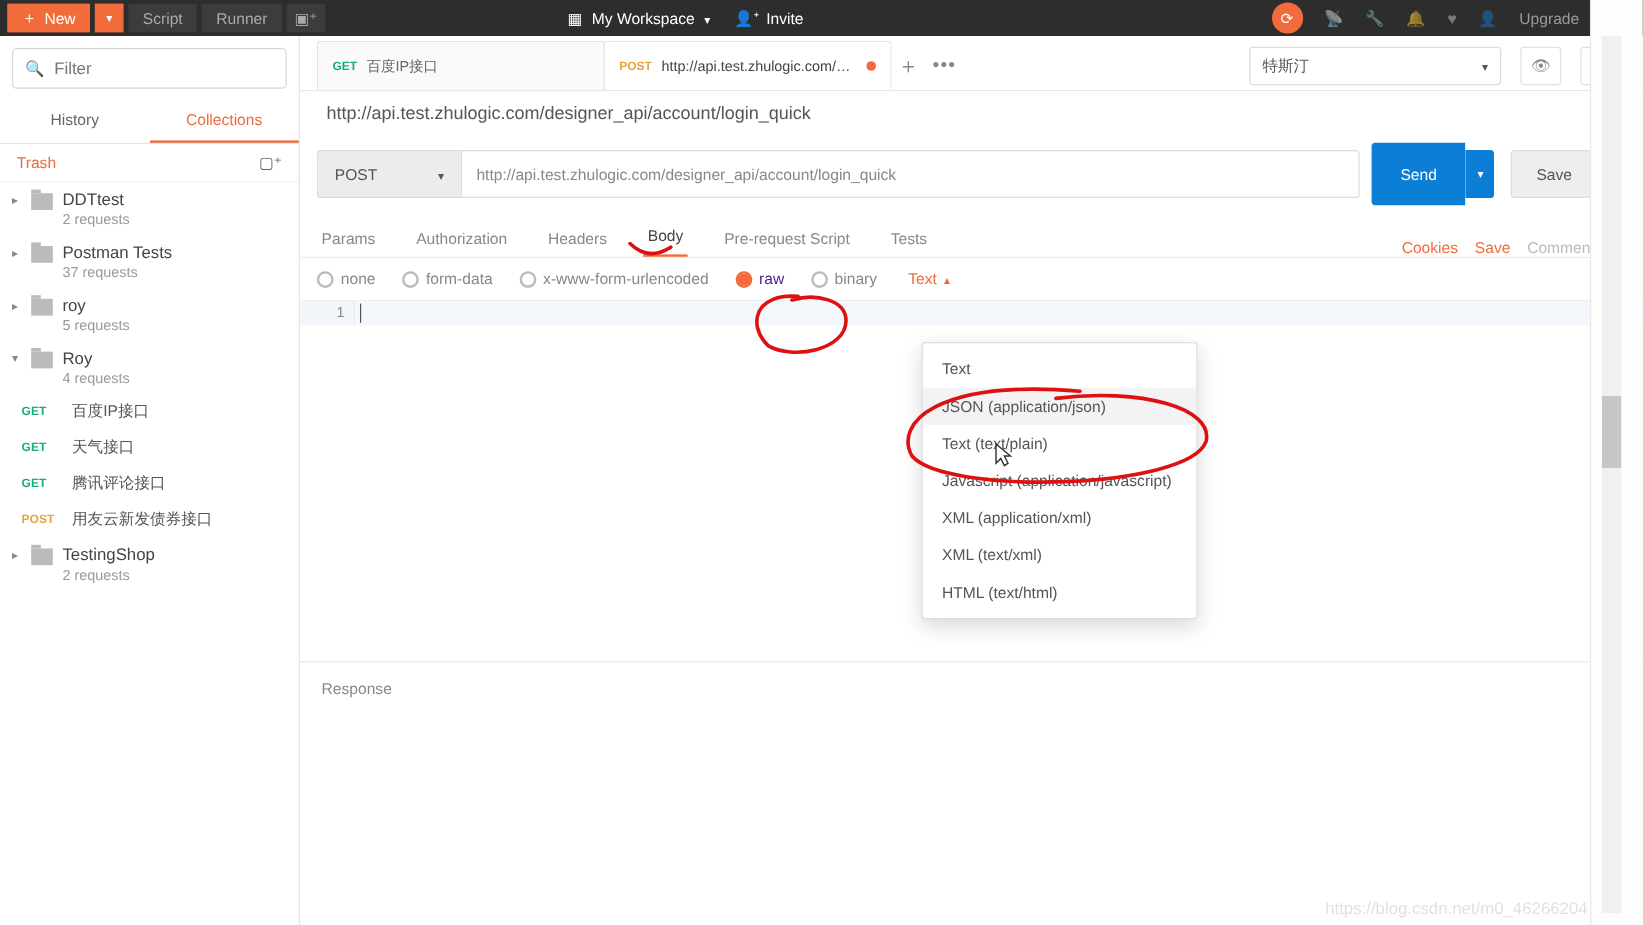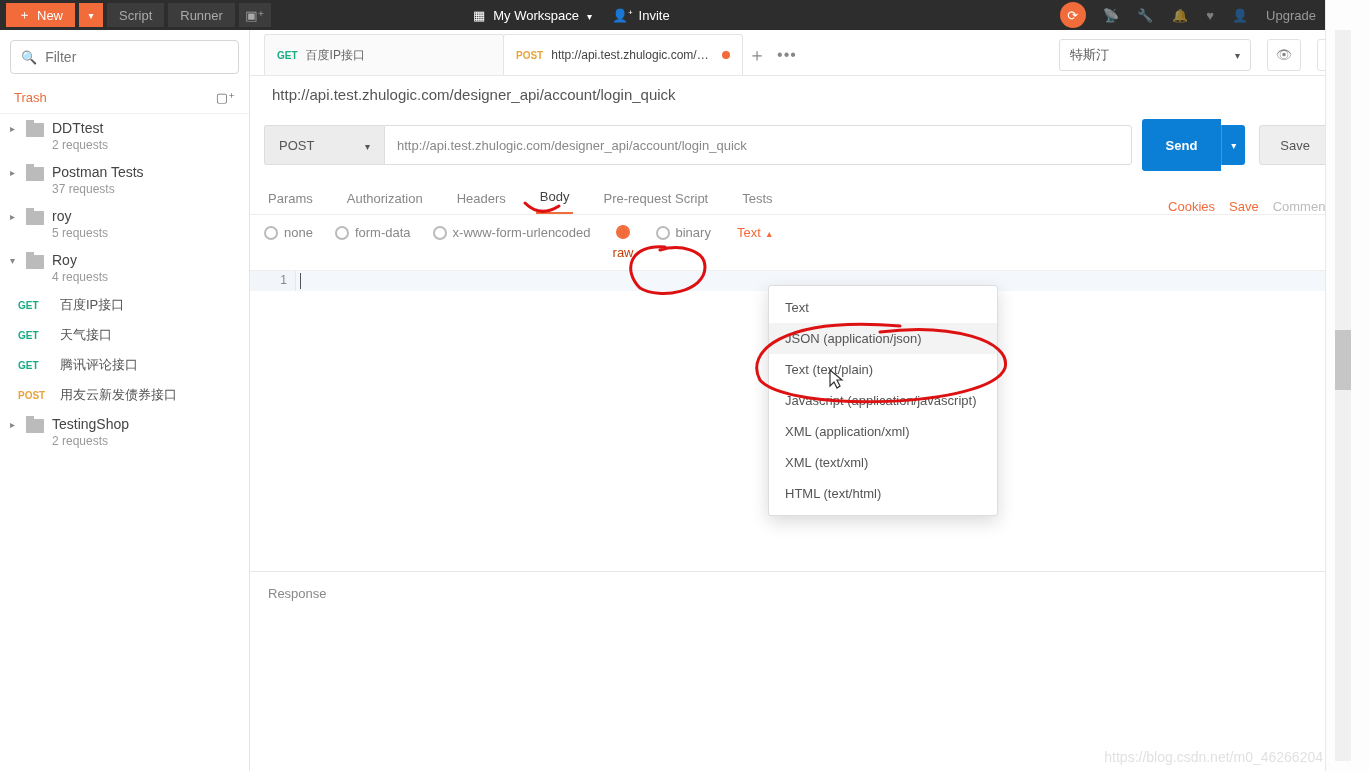--- a/index.html
+++ b/index.html
@@ -47,44 +47,44 @@
 .main { flex: 1; background: #fff; display: flex; flex-direction: column; position: relative; }
 .tabs-row { height: 46px; border-bottom: 1px solid #e8e8e8; display: flex; align-items: stretch; padding-left: 14px; padding-top: 4px; gap: 0; }
 .req-tab { min-width: 240px; max-width: 240px; border: 1px solid #e4e4e4; border-bottom: none; border-radius: 3px 3px 0 0; margin-right: -1px; display: flex; align-items: center; padding: 0 12px; gap: 8px; color: #666; background: #fafafa; cursor: pointer; }
 .req-tab.active { background: #fff; color: #444; }
 .req-tab .m { font-size: 10px; font-weight: bold; }
 .req-tab .ttxt { flex: 1; white-space: nowrap; overflow: hidden; text-overflow: ellipsis; font-size: 12px; }
 .req-tab .dot { width: 8px; height: 8px; border-radius: 50%; background: #f26b3a; }
 .tab-add { width: 30px; display: flex; align-items: center; justify-content: center; color: #888; cursor: pointer; font-size: 18px; }
 .tab-more { width: 30px; display: flex; align-items: center; justify-content: center; color: #888; cursor: pointer; font-size: 16px; letter-spacing: 1px; }
 .tabs-right { margin-left: auto; display: flex; align-items: center; gap: 16px; padding-right: 18px; }
-.env-dd { width: 192px; height: 32px; border: 1px solid #ddd; border-radius: 3px; display: flex; align-items: center; padding: 0 10px; color: #555; justify-content: space-between; }
+.env-dd { width: 210px; height: 32px; border: 1px solid #ddd; border-radius: 3px; display: flex; align-items: center; padding: 0 10px; color: #555; justify-content: space-between; }
 .icon-btn { width: 34px; height: 32px; border: 1px solid #e2e2e2; border-radius: 3px; display: flex; align-items: center; justify-content: center; color: #888; cursor: pointer; }
 
 .title-row { padding: 10px 22px; color: #555; font-size: 15px; }
 
 .url-row { padding: 6px 14px; display: flex; gap: 0; align-items: center; }
 .method-dd { width: 120px; height: 40px; background: #ececec; border: 1px solid #ddd; border-right: none; border-radius: 3px 0 0 3px; display: flex; align-items: center; padding: 0 14px; justify-content: space-between; color: #555; cursor: pointer; }
 .url-input { flex: 1; height: 40px; border: 1px solid #ddd; border-radius: 0 3px 3px 0; padding: 0 12px; color: #888; display: flex; align-items: center; }
-.send-btn { margin-left: 10px; height: 52px; background: #0b7ed6; color: #fff; border-radius: 3px 0 0 3px; padding: 0 24px; font-weight: bold; display: flex; align-items: center; cursor: pointer; }
+.send-btn { margin-left: 10px; height: 52px; background: #0b7ed6; color: #fff; border-radius: 3px 0 0 3px; padding: 0 24px; font-weight: normal; display: flex; align-items: center; cursor: pointer; }
 .send-drop { height: 40px; width: 24px; background: #0b7ed6; border-left: 1px solid #3b97dd; border-radius: 0 3px 3px 0; display: flex; align-items: center; justify-content: center; color: #fff; cursor: pointer; }
 .save-btn { margin-left: 14px; height: 40px; background: #eee; border: 1px solid #ddd; border-radius: 3px 0 0 3px; padding: 0 20px; display: flex; align-items: center; color: #555; cursor: pointer; }
 .save-drop { height: 40px; width: 24px; background: #eee; border: 1px solid #ddd; border-left: none; border-radius: 0 3px 3px 0; display: flex; align-items: center; justify-content: center; color: #888; cursor: pointer; }
 
 .req-subtabs { padding: 4px 14px 0; display: flex; gap: 26px; border-bottom: 1px solid #eee; align-items: flex-end; position: relative; }
 .req-subtabs .st { padding: 8px 4px; color: #888; cursor: pointer; font-size: 13px; }
 .req-subtabs .st.active { color: #444; border-bottom: 2px solid #f26b3a; }
 .req-subtabs .links { margin-left: auto; display: flex; gap: 14px; align-items: center; color: #f26b3a; font-size: 13px; }
 .req-subtabs .links .grey { color: #bbb; }
 
 .body-types { padding: 10px 14px; display: flex; align-items: flex-start; gap: 22px; position: relative; }
 .radio { display: flex; align-items: center; gap: 6px; color: #888; cursor: pointer; }
 .radio .rb { width: 14px; height: 14px; border-radius: 50%; border: 2px solid #bbb; }
 .radio.sel .rb { border-color: #f26b3a; background: radial-gradient(circle,#f26b3a 0 5px,transparent 5px); }
-.radio.sel { color: #c2410c; flex-direction: column; }
+.radio.sel { color: #4c1d95; }
 .type-dd { color: #f26b3a; display: flex; align-items: center; gap: 6px; cursor: pointer; margin-left: 4px; }
 
 .editor { border-top: 1px solid #eee; display: flex; }
 .gutter { width: 46px; background: #f2f6fb; border-right: 1px solid #e3e9f0; text-align: right; padding: 2px 8px; color: #888; font-size: 12px; }
 .code { flex: 1; background: #f4f8fd; min-height: 20px; padding: 2px 4px; }
 .code .cursor-line { height: 16px; border-left: 1px solid #555; }
 
 .dropdown { position: absolute; top: 285px; left: 768px; width: 230px; background: #fff; border: 1px solid #ddd; box-shadow: 0 6px 18px rgba(0,0,0,.15); border-radius: 3px; padding: 6px 0; z-index: 10; }
 .dropdown .opt { padding: 8px 16px; color: #555; cursor: pointer; font-size: 13px; }
 .dropdown .opt.hover { background: #f3f3f3; }
@@ -139,20 +139,24 @@
   </div>
 </div>
 
 <div class="row">
   <div class="sidebar">
     <div class="filter-row">
       <div class="filter">
         <span>🔍</span>
         <input placeholder="Filter" style="">
       </div>
+    </div>
+    <div class="side-tabs">
+      <div class="tab">History</div>
+      <div class="tab active">Collections</div>
     </div>
     <div class="trash-row">
       <span>Trash</span>
       <span style="color:#666;">▢⁺</span>
     </div>
     <div class="collections">
       <div class="coll-item">
         <span class="caret caret-right"></span>
         <span class="folder"></span>
         <span class="txt">

